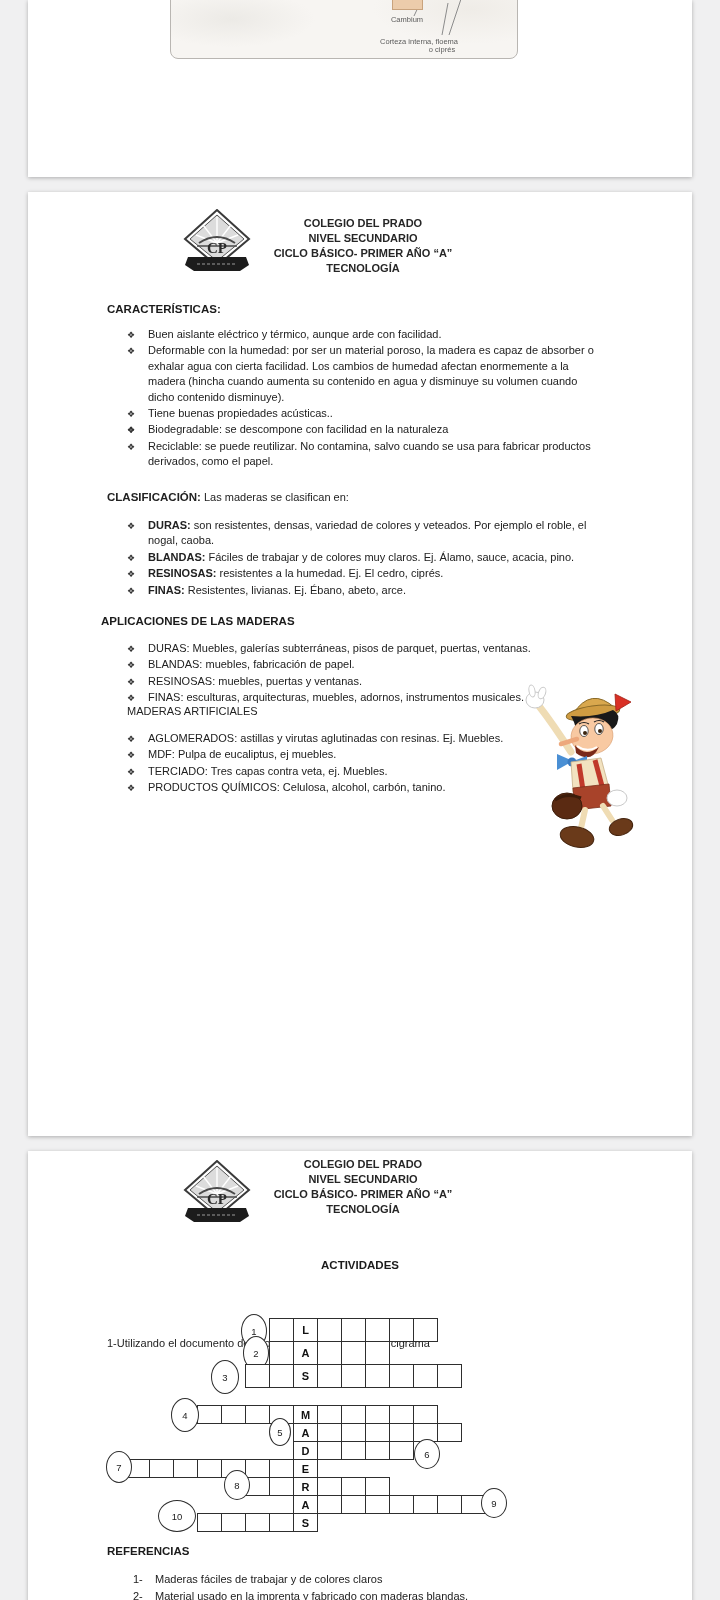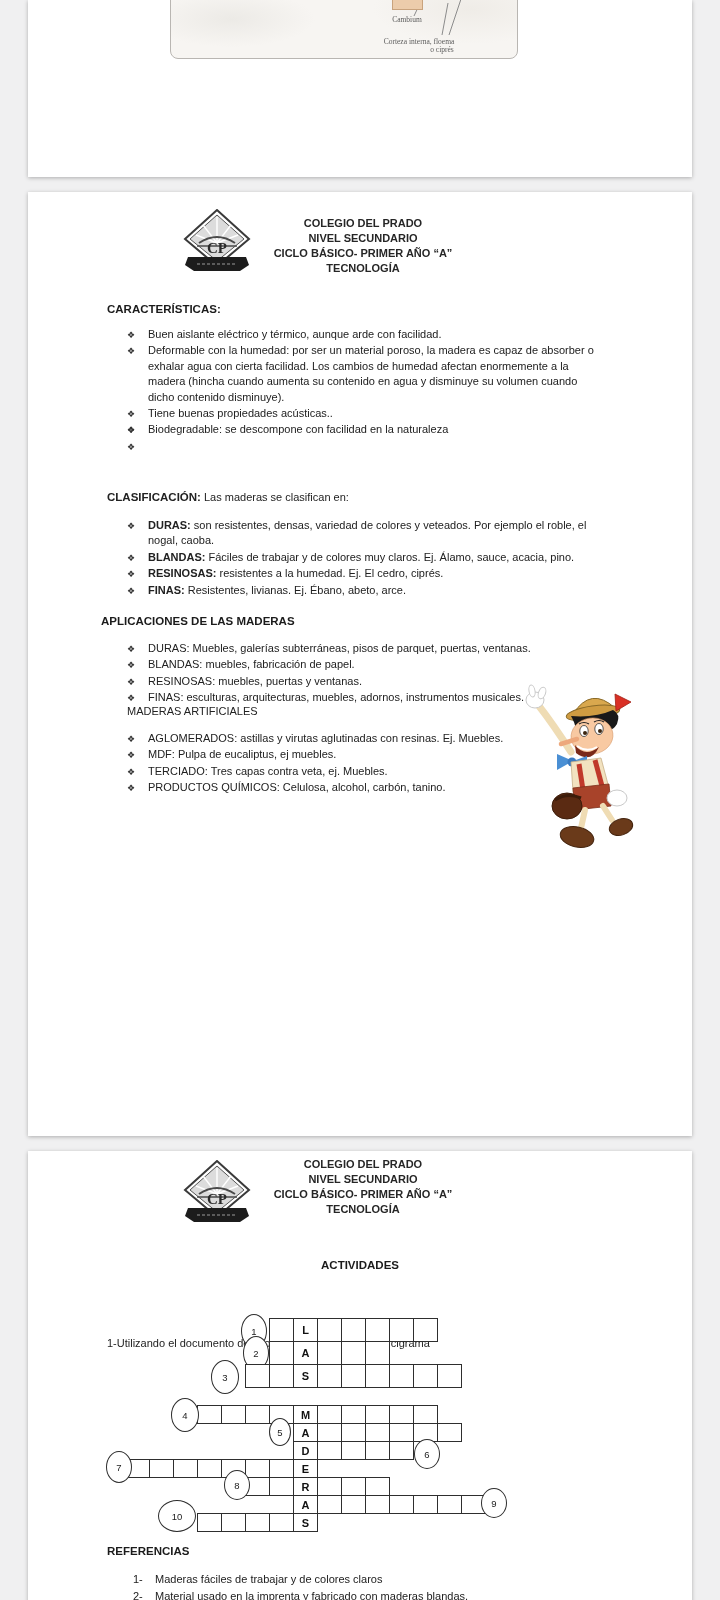--- a/index.html
+++ b/index.html
@@ -18,21 +18,21 @@
   #page3{top:1151px;height:470px;}
 
   
   .fig-box{
     position:absolute;left:142px;top:-12px;width:346px;height:69px;
     border:1px solid #b9b6b2;border-radius:8px;overflow:hidden;
     background:#f7f5f2;
     background-image:radial-gradient(ellipse 120px 40px at 60px 30px, #eceae6 0%, rgba(236,234,230,0) 70%),
                      radial-gradient(ellipse 140px 50px at 300px 20px, #efece7 0%, rgba(239,236,231,0) 70%);
   }
-  .fig-label{position:absolute;font-size:7.5px;color:#5c5c5c;white-space:nowrap;transform:translateX(-50%);font-family:Liberation Serif, serif;}
+  .fig-label{position:absolute;font-size:7.5px;color:#5c5c5c;white-space:nowrap;transform:translateX(-50%);}
   .fig-rect{position:absolute;left:221px;top:6px;width:29px;height:13px;background:#ecccab;border:1px solid #c9a37d;}
   .fig-lines{position:absolute;left:0;top:0;}
 
   
   .logo{position:absolute;left:155px;width:68px;height:66px;}
   .hdr-text{position:absolute;left:185px;width:300px;text-align:center;
     font-size:11px;font-weight:bold;color:#262626;line-height:15px;}
 
   
   .sec-title{position:absolute;font-size:11.5px;font-weight:bold;color:#1b1b1b;}
@@ -106,21 +106,21 @@
   </div>
 
   <div class="sec-title" style="left:79px;top:111px;">CARACTERÍSTICAS:</div>
 
   <ul class="dlist" style="left:99px;top:135px;">
     <li><span class="dia">❖</span><span>Buen aislante eléctrico y térmico, aunque arde con facilidad.</span></li>
     <li><span class="dia">❖</span><span>Deformable con la humedad: por ser un material poroso, la madera es capaz de absorber o exhalar agua con cierta facilidad. Los cambios de humedad afectan enormemente a la madera (hincha cuando aumenta su contenido en agua y disminuye su volumen cuando dicho contenido disminuye).</span></li>
     <li><span class="dia">❖</span><span>Tiene buenas propiedades acústicas..</span></li>
     <li><span class="dia">❖</span></li>
     <li><span class="dia">❖</span><span>Biodegradable: se descompone con facilidad en la naturaleza</span></li>
-    <li><span class="dia">❖</span></li>
+    <li><span class="dia">❖</span><span>Reciclable: se puede reutilizar. No contamina, salvo cuando se usa para fabricar productos derivados, como el papel.</span></li>
   </ul>
 
   <div class="mix-line" style="left:79px;top:299px;">
     <span class="b">CLASIFICACIÓN:</span><span style="font-size:11px;"> Las maderas se clasifican en:</span>
   </div>
 
   <ul class="dlist" style="left:99px;top:326px;">
     <li><span class="dia">❖</span><span class="b">DURAS:</span><span> son resistentes, densas, variedad de colores y veteados. Por ejemplo el roble, el nogal, caoba.</span></li>
     <li><span class="dia">❖</span><span class="b">BLANDAS:</span><span> Fáciles de trabajar y de colores muy claros. Ej. Álamo, sauce, acacia, pino.</span></li>
     <li><span class="dia">❖</span><span class="b">RESINOSAS:</span><span> resistentes a la humedad. Ej. El cedro, ciprés.</span></li>

